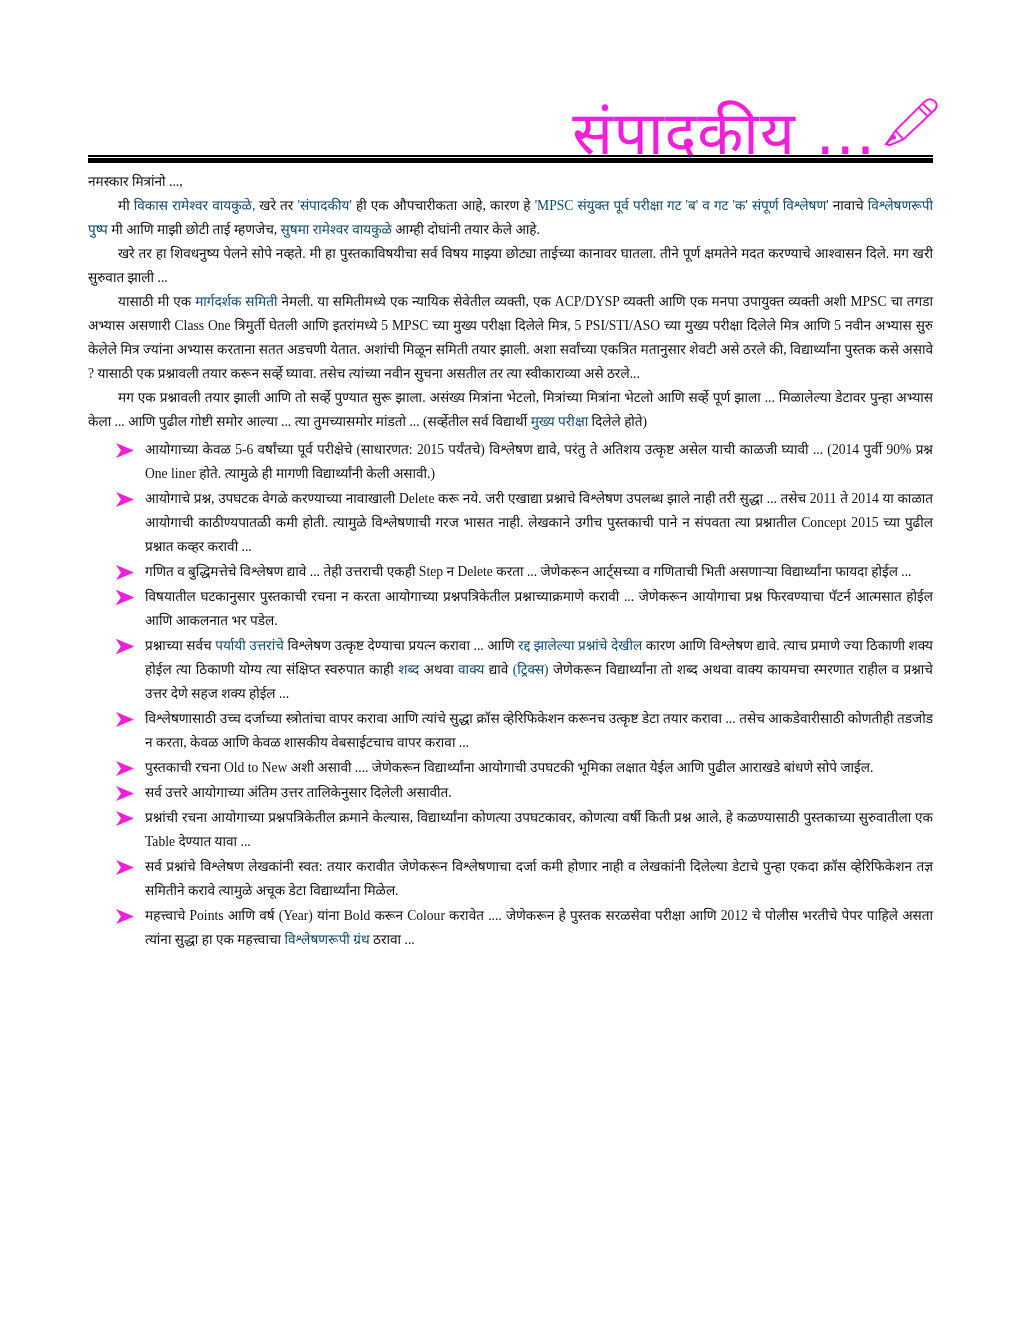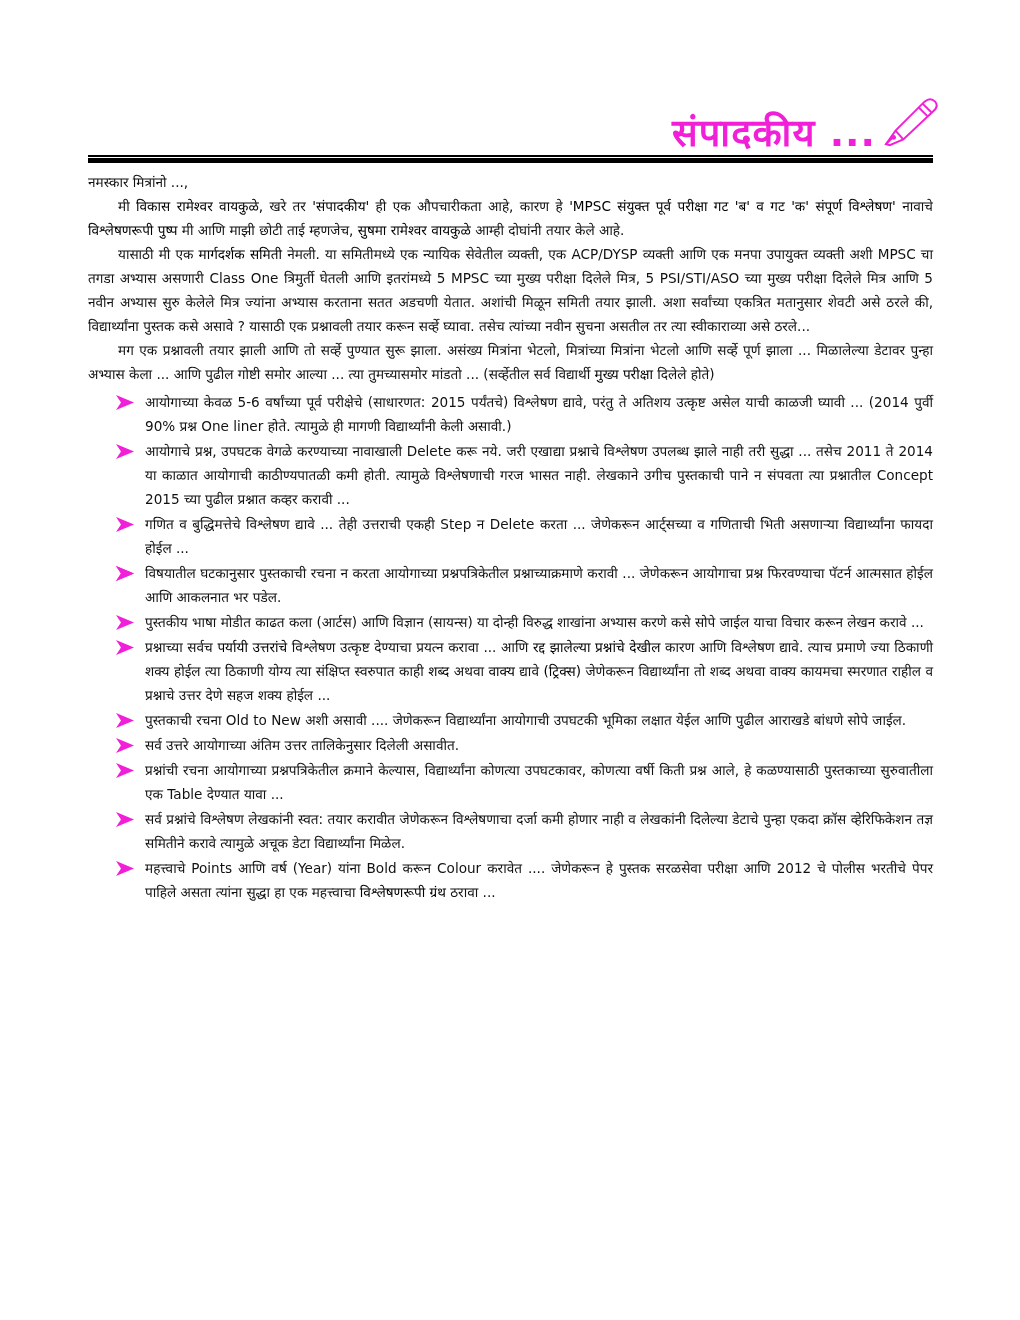--- a/index.html
+++ b/index.html
@@ -1,27 +1,27 @@
 <!DOCTYPE html>
 <html><head>
 <meta charset="utf-8">
 <style>
   html, body { margin:0; padding:0; background:#ffffff; }
   body { width:1020px; height:1320px; position:relative; overflow:hidden;
          font-family:"DejaVu Sans", "Liberation Sans", sans-serif; color:#111; }
   .title-wrap { position:absolute; left:540px; top:86px; width:400px; height:70px;
                 display:flex; align-items:center; justify-content:flex-end; }
-  .title { font-size:38px; font-weight:bold; color:#f21fd8; letter-spacing:1px; line-height:60px;margin-top:24px; }
+  .title { font-size:60px; font-weight:normal; color:#f21fd8; letter-spacing:1px; line-height:60px;margin-top:24px; }
   .pen { width:58px; height:56px; margin-left:6px; }
   .rule-thin { position:absolute; left:88px; top:155px; width:845px; height:2px; background:#000; }
   .rule-thick { position:absolute; left:88px; top:158px; width:845px; height:5px; background:#000; }
-  .content { position:absolute; left:88px; top:170px; width:845px; font-size:13.6px; line-height:24px; text-align:justify; }
+  .content { position:absolute; left:88px; top:170px; width:845px; font-size:13.6px; line-height:24px; text-align:justify;font-family:Liberation Serif, serif; }
   .p { margin:0; }
   .indent { text-indent:30px; }
-  .hl { color:#000000; }
+  .hl { color:#0c4a6e; }
   ul.pts { list-style:none; margin:4px 0 12px 0; padding:0; }
   ul.pts li { position:relative; padding-left:57px; margin-bottom:1px; }
   .arrow { position:absolute; left:28px; top:5px; width:18px; height:15px; }
 </style>
 </head>
 <body>
 
 <div class="title-wrap">
   <span class="title">संपादकीय ...</span>
   <svg class="pen" viewBox="0 0 60 56">
@@ -36,20 +36,21 @@
   </svg>
 </div>
 <div class="rule-thin"></div>
 <div class="rule-thick"></div>
 
 <div class="content">
   <p class="p">नमस्कार मित्रांनो ...,</p>
 
   <p class="p indent"><span>मी </span><span class="hl">विकास रामेश्वर वायकुळे,</span><span> खरे तर </span><span class="hl">'संपादकीय'</span><span> ही एक औपचारीकता आहे, कारण हे </span><span class="hl">'MPSC संयुक्त पूर्व परीक्षा गट 'ब' व गट 'क' संपूर्ण विश्लेषण'</span><span> नावाचे </span><span class="hl">विश्लेषणरूपी पुष्प</span><span> मी आणि माझी छोटी ताई म्हणजेच, </span><span class="hl">सुषमा रामेश्वर वायकुळे</span><span> आम्ही दोघांनी तयार केले आहे.</span></p>
 
+  <p class="p indent">खरे तर हा शिवधनुष्य पेलने सोपे नव्हते. मी हा पुस्तकाविषयीचा सर्व विषय माझ्या छोट्या ताईच्या कानावर घातला. तीने पूर्ण क्षमतेने मदत करण्याचे आश्वासन दिले. मग खरी सुरुवात झाली ...</p>
 
   <p class="p indent"><span>यासाठी मी एक </span><span class="hl">मार्गदर्शक समिती</span><span> नेमली. या समितीमध्ये एक न्यायिक सेवेतील व्यक्ती, एक ACP/DYSP व्यक्ती आणि एक मनपा उपायुक्त व्यक्ती अशी MPSC चा तगडा अभ्यास असणारी Class One त्रिमुर्ती घेतली आणि इतरांमध्ये 5 MPSC च्या मुख्य परीक्षा दिलेले मित्र, 5 PSI/STI/ASO च्या मुख्य परीक्षा दिलेले मित्र आणि 5 नवीन अभ्यास सुरु केलेले मित्र ज्यांना अभ्यास करताना सतत अडचणी येतात. अशांची मिळून समिती तयार झाली. अशा सर्वांच्या एकत्रित मतानुसार शेवटी असे ठरले की, विद्यार्थ्यांना पुस्तक कसे असावे ? यासाठी एक प्रश्नावली तयार करून सर्व्हे घ्यावा. तसेच त्यांच्या नवीन सुचना असतील तर त्या स्वीकाराव्या असे ठरले...</span></p>
 
   <p class="p indent"><span>मग एक प्रश्नावली तयार झाली आणि तो सर्व्हे पुण्यात सुरू झाला. असंख्य मित्रांना भेटलो, मित्रांच्या मित्रांना भेटलो आणि सर्व्हे पूर्ण झाला ... मिळालेल्या डेटावर पुन्हा अभ्यास केला ... आणि पुढील गोष्टी समोर आल्या ... त्या तुमच्यासमोर मांडतो ... (सर्व्हेतील सर्व विद्यार्थी </span><span class="hl">मुख्य परीक्षा</span><span> दिलेले होते)</span></p>
 
   <ul class="pts">
     <li><svg class="arrow" viewBox="0 0 18 15">
           <path d="M0 0 L18 7.5 L0 15 L5 7.5 Z" fill="#f21fd8"></path>
         </svg><span>आयोगाच्या केवळ 5-6 वर्षांच्या पूर्व परीक्षेचे (साधारणत: 2015 पर्यंतचे) विश्लेषण द्यावे, परंतु ते अतिशय उत्कृष्ट असेल याची काळजी घ्यावी ... (2014 पुर्वी 90% प्रश्न One liner होते. त्यामुळे ही मागणी विद्यार्थ्यांनी केली असावी.)</span></li>
     <li><svg class="arrow" viewBox="0 0 18 15">
@@ -59,24 +60,27 @@
           <path d="M0 0 L18 7.5 L0 15 L5 7.5 Z" fill="#f21fd8"></path>
         </svg><span>गणित व बुद्धिमत्तेचे विश्लेषण द्यावे ... तेही उत्तराची एकही Step न Delete करता ... जेणेकरून आर्ट्सच्या व गणिताची भिती असणाऱ्या विद्यार्थ्यांना फायदा होईल ...</span></li>
     <li><svg class="arrow" viewBox="0 0 18 15">
           <path d="M0 0 L18 7.5 L0 15 L5 7.5 Z" fill="#f21fd8"></path>
         </svg></li>
     <li><svg class="arrow" viewBox="0 0 18 15">
           <path d="M0 0 L18 7.5 L0 15 L5 7.5 Z" fill="#f21fd8"></path>
         </svg><span>विषयातील घटकानुसार पुस्तकाची रचना न करता आयोगाच्या प्रश्नपत्रिकेतील प्रश्नाच्याक्रमाणे करावी ... जेणेकरून आयोगाचा प्रश्न फिरवण्याचा पॅटर्न आत्मसात होईल आणि आकलनात भर पडेल.</span></li>
     <li><svg class="arrow" viewBox="0 0 18 15">
           <path d="M0 0 L18 7.5 L0 15 L5 7.5 Z" fill="#f21fd8"></path>
-        </svg><span>पुस्तकीय भाषा मोडीत काढत कला (आर्टस) आणि विज्ञान (सायन्स) या दोन्ही विरुद्ध शाखांना अभ्यास करणे कसे सोपे जाईल याचा विचार करून लेखन करावे ...</span></li>
+        </svg></li>
     <li><svg class="arrow" viewBox="0 0 18 15">
           <path d="M0 0 L18 7.5 L0 15 L5 7.5 Z" fill="#f21fd8"></path>
         </svg><span>प्रश्नाच्या सर्वच </span><span class="hl">पर्यायी उत्तरांचे</span><span> विश्लेषण उत्कृष्ट देण्याचा प्रयत्न करावा ... आणि </span><span class="hl">रद्द झालेल्या प्रश्नांचे देखील</span><span> कारण आणि विश्लेषण द्यावे. त्याच प्रमाणे ज्या ठिकाणी शक्य होईल त्या ठिकाणी योग्य त्या संक्षिप्त स्वरुपात काही </span><span class="hl">शब्द</span><span> अथवा </span><span class="hl">वाक्य</span><span> द्यावे </span><span class="hl">(ट्रिक्स)</span><span> जेणेकरून विद्यार्थ्यांना तो शब्द अथवा वाक्य कायमचा स्मरणात राहील व प्रश्नाचे उत्तर देणे सहज शक्य होईल ...</span></li>
+    <li><svg class="arrow" viewBox="0 0 18 15">
+          <path d="M0 0 L18 7.5 L0 15 L5 7.5 Z" fill="#f21fd8"></path>
+        </svg><span>विश्लेषणासाठी उच्च दर्जाच्या स्त्रोतांचा वापर करावा आणि त्यांचे सुद्धा क्रॉस व्हेरिफिकेशन करूनच उत्कृष्ट डेटा तयार करावा ... तसेच आकडेवारीसाठी कोणतीही तडजोड न करता, केवळ आणि केवळ शासकीय वेबसाईटचाच वापर करावा ...</span></li>
     <li><svg class="arrow" viewBox="0 0 18 15">
           <path d="M0 0 L18 7.5 L0 15 L5 7.5 Z" fill="#f21fd8"></path>
         </svg><span>पुस्तकाची रचना Old to New अशी असावी .... जेणेकरून विद्यार्थ्यांना आयोगाची उपघटकी भूमिका लक्षात येईल आणि पुढील आराखडे बांधणे सोपे जाईल.</span></li>
     <li><svg class="arrow" viewBox="0 0 18 15">
           <path d="M0 0 L18 7.5 L0 15 L5 7.5 Z" fill="#f21fd8"></path>
         </svg><span>सर्व उत्तरे आयोगाच्या अंतिम उत्तर तालिकेनुसार दिलेली असावीत.</span></li>
     <li><svg class="arrow" viewBox="0 0 18 15">
           <path d="M0 0 L18 7.5 L0 15 L5 7.5 Z" fill="#f21fd8"></path>
         </svg><span>प्रश्नांची रचना आयोगाच्या प्रश्नपत्रिकेतील क्रमाने केल्यास, विद्यार्थ्यांना कोणत्या उपघटकावर, कोणत्या वर्षी किती प्रश्न आले, हे कळण्यासाठी पुस्तकाच्या सुरुवातीला एक Table देण्यात यावा ...</span></li>
     <li><svg class="arrow" viewBox="0 0 18 15">

